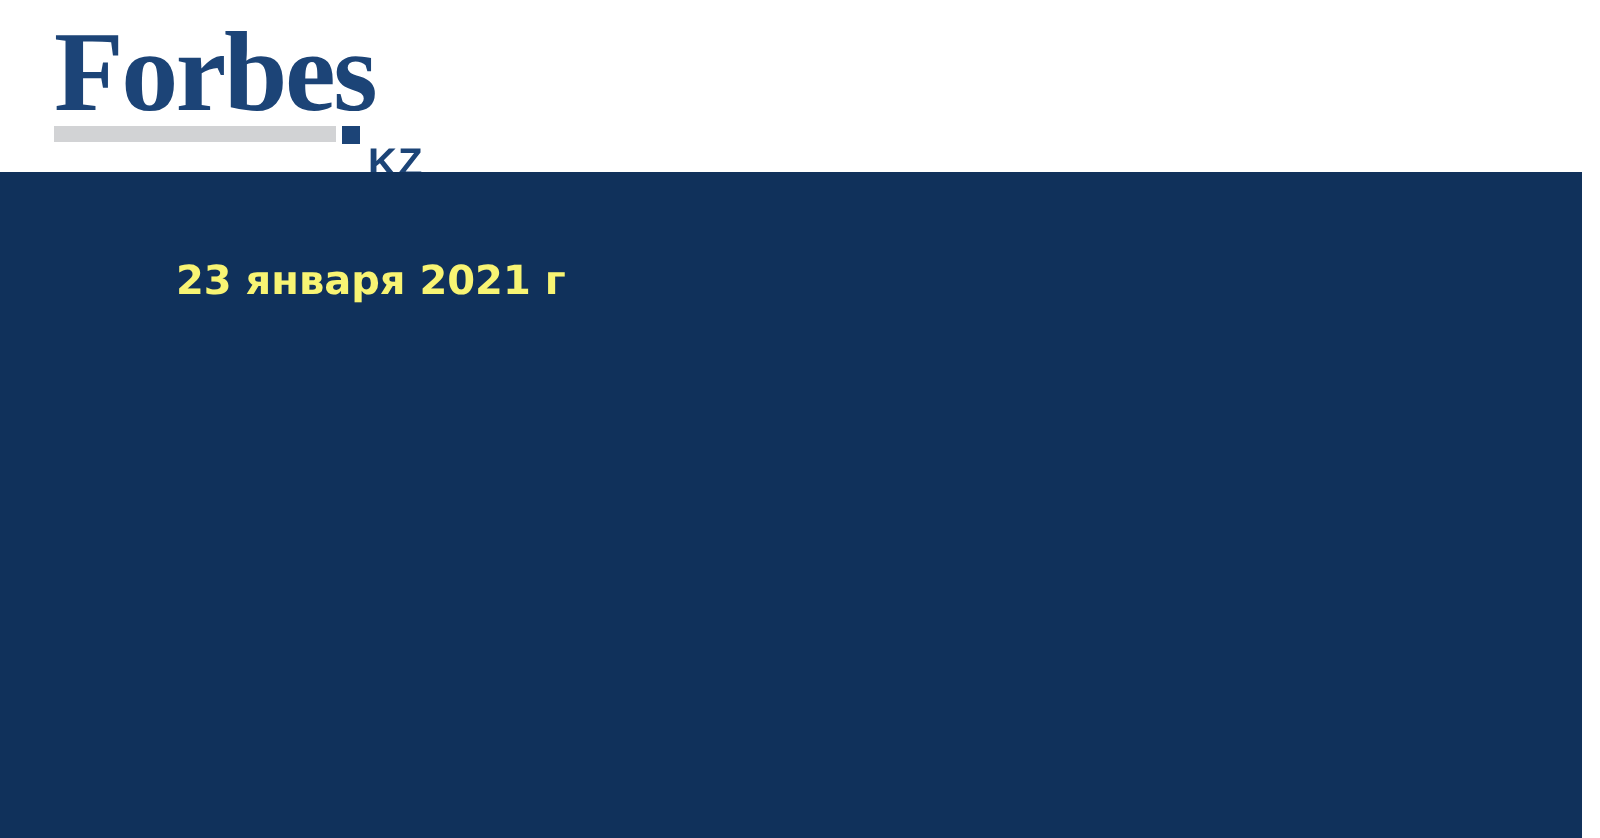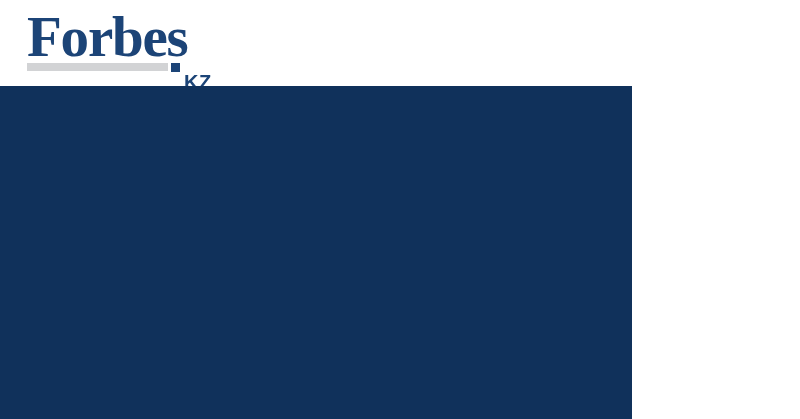--- a/index.html
+++ b/index.html
@@ -7,21 +7,21 @@
     padding: 0;
     background: #ffffff;
   }
   body {
     font-family: "Liberation Sans", sans-serif;
     -webkit-font-smoothing: antialiased;
   }
 
   .page {
     position: relative;
-    width: 632px;
+    width: 791px;
     height: 419px;
     overflow: hidden;
     background: #8b5cf6;
   }
 
   
   .header {
     position: absolute;
     left: 0;
     top: 0;
@@ -124,15 +124,16 @@
   <div class="header">
     <div class="logo">
       <div class="logo-wordmark">Forbes</div>
       <div class="logo-underbar"></div>
       <div class="logo-square"></div>
       <div class="logo-kz">KZ</div>
     </div>
   </div>
 
   <div class="hero">
+    <div class="hero-date">23 января 2021 г</div>
   </div>
 
 </div>
 
 </body></html>

